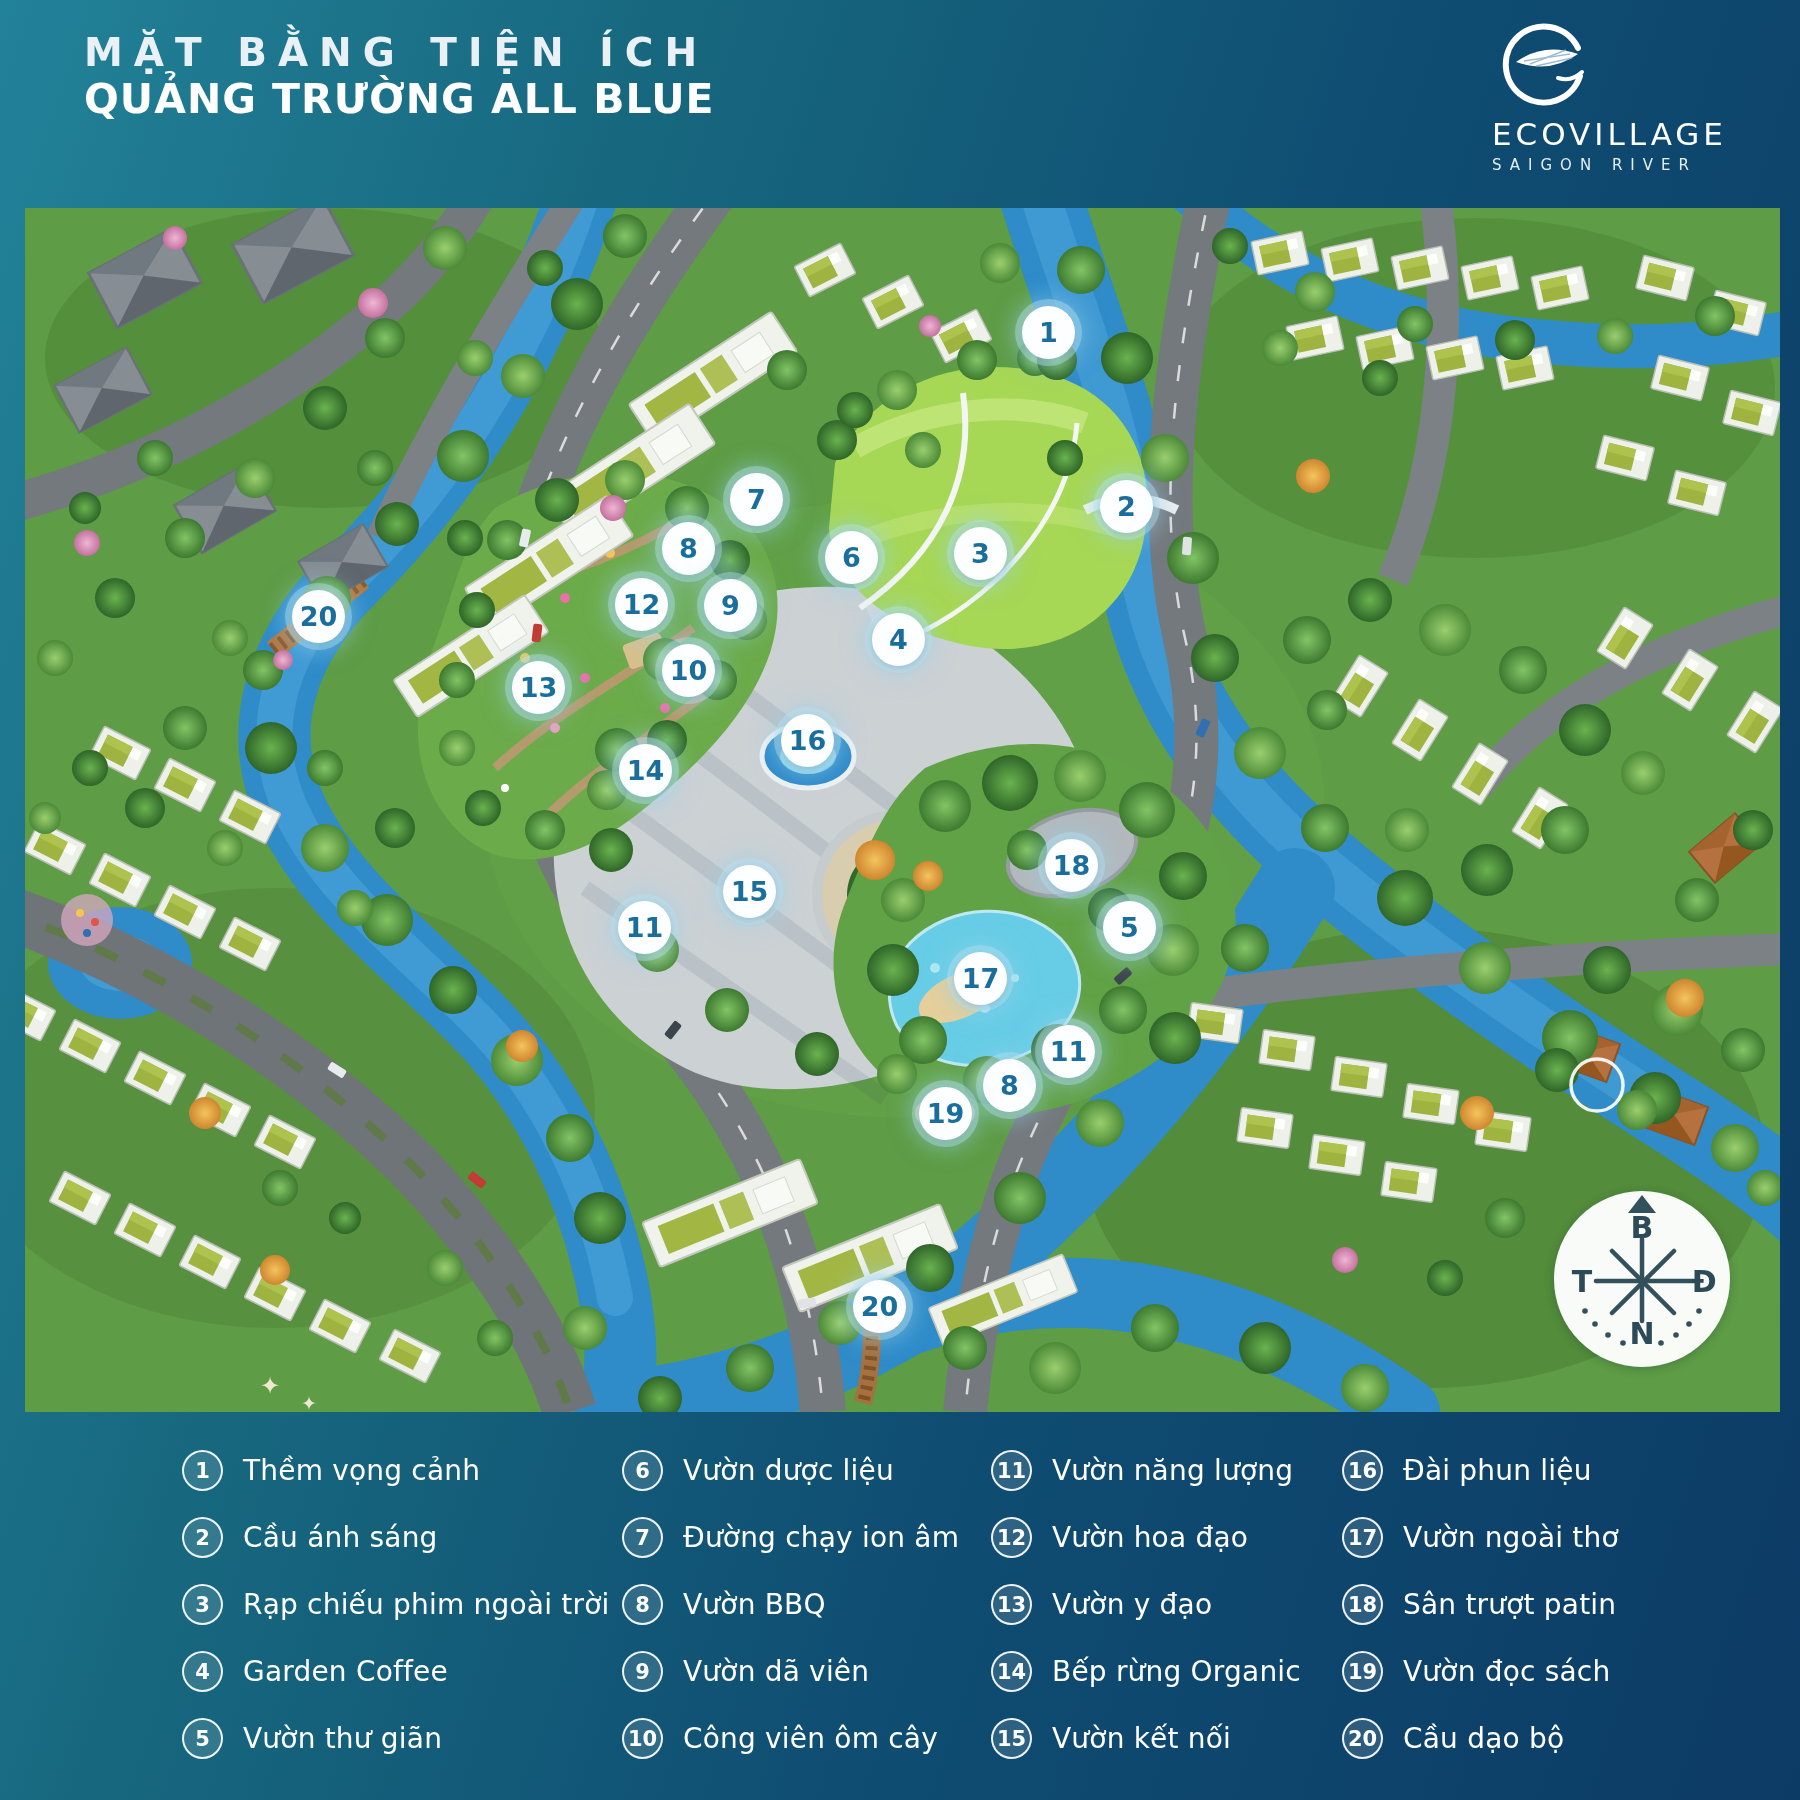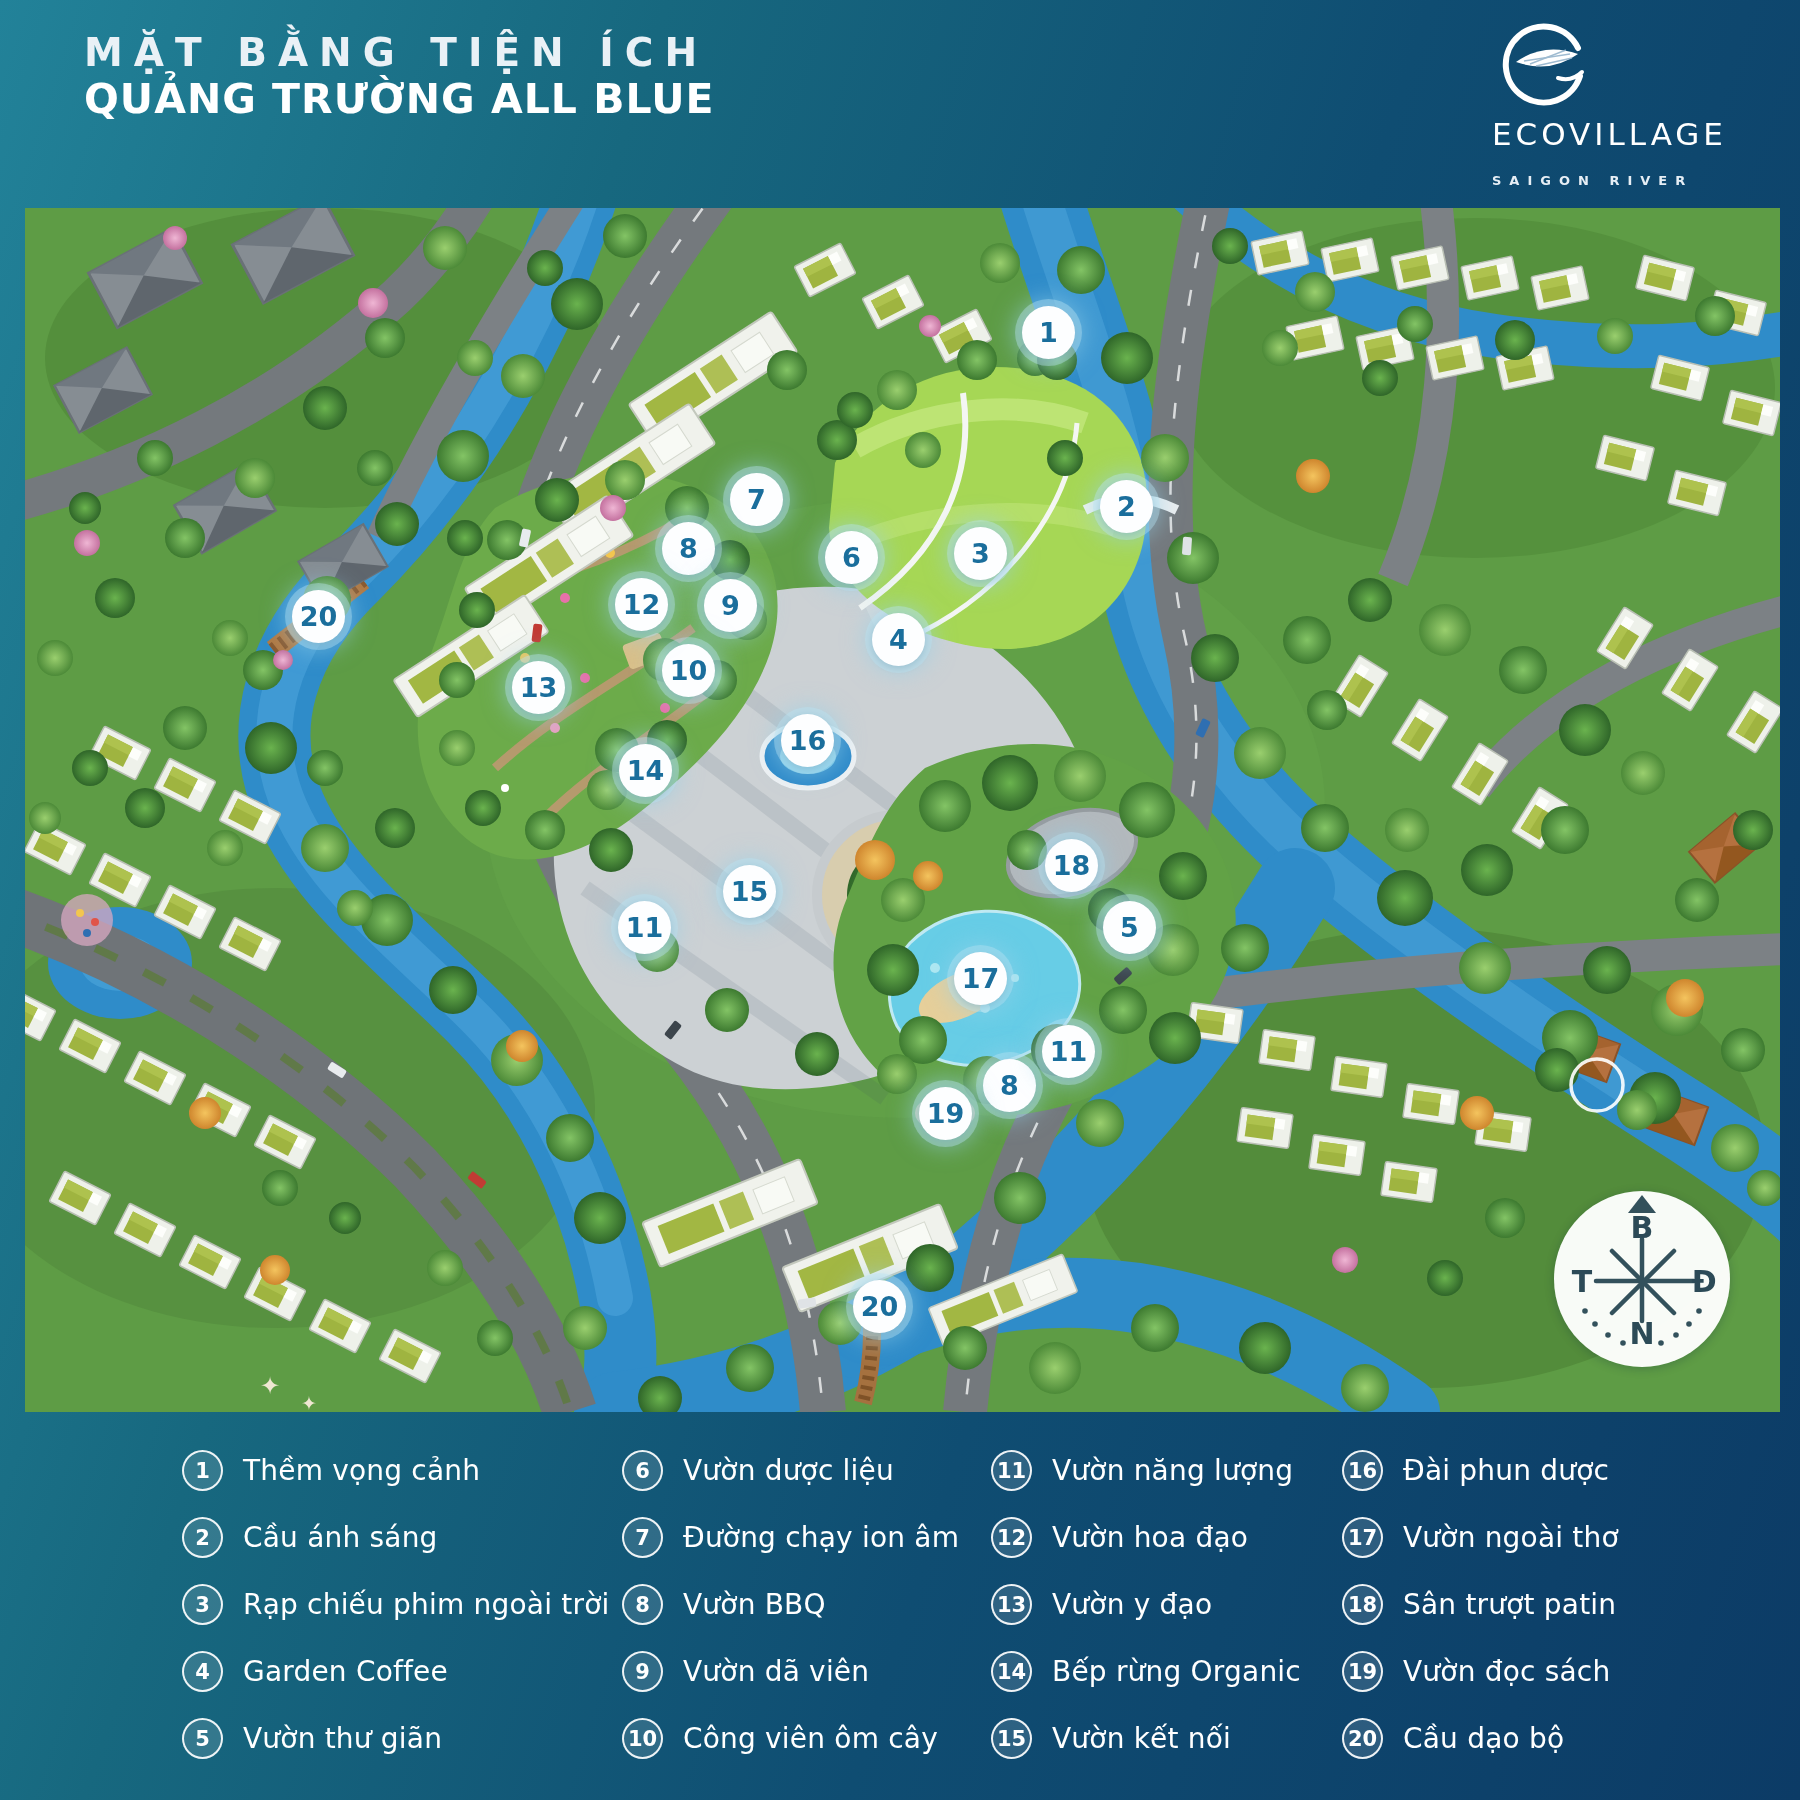--- a/index.html
+++ b/index.html
@@ -7,21 +7,21 @@
     position:relative;width:1800px;height:1800px;overflow:hidden;
     background:linear-gradient(108deg,#228299 0%,#17687f 28%,#0f4d72 60%,#0c3b66 100%);
     font-family:"DejaVu Sans","Liberation Sans",sans-serif;
   }
   
   .titleblock{position:absolute;left:84px;top:30px;color:#fff;}
   .title-sub{font-size:39px;font-weight:bold;letter-spacing:11px;color:#e9f1f6;}
   .title-main{font-size:41px;font-weight:bold;letter-spacing:1px;margin-top:0;color:#ffffff;}
   .logo{position:absolute;left:1492px;top:14px;width:250px;text-align:left;color:#fff;}
   .logo-brand{font-size:31px;letter-spacing:4px;margin-top:2px;}
-  .logo-tag{font-size:13px;letter-spacing:8px;margin-top:21px;color:#e6eef5;font-weight:bold;}
+  .logo-tag{font-size:15px;letter-spacing:8px;margin-top:4px;color:#e6eef5;}
   
   .map-wrap{position:absolute;left:25px;top:208px;width:1755px;height:1204px;}
   .map-wrap svg{display:block;}
   
   .marker{
     position:absolute;width:53px;height:53px;margin:-27px 0 0 -27px;border-radius:50%;
     background:#fdfeff;display:flex;align-items:center;justify-content:center;
     color:#1a6e9c;font-weight:bold;font-size:27px;
     box-shadow:0 0 0 7px rgba(186,228,242,.40),0 0 22px 8px rgba(150,210,235,.55),0 2px 6px rgba(10,40,60,.35);
   }
@@ -582,21 +582,21 @@
           <div class="legend-label">Bếp rừng Organic</div>
         </div>
         <div class="legend-item">
           <div class="legend-num">15</div>
           <div class="legend-label">Vườn kết nối</div>
         </div>
       </div>
       <div class="legend-col" style="left: 1342px;">
         <div class="legend-item">
           <div class="legend-num">16</div>
-          <div class="legend-label">Đài phun dược</div>
+          <div class="legend-label">Đài phun liệu</div>
         </div>
         <div class="legend-item">
           <div class="legend-num">17</div>
           <div class="legend-label">Vườn ngoài thơ</div>
         </div>
         <div class="legend-item">
           <div class="legend-num">18</div>
           <div class="legend-label">Sân trượt patin</div>
         </div>
         <div class="legend-item">

